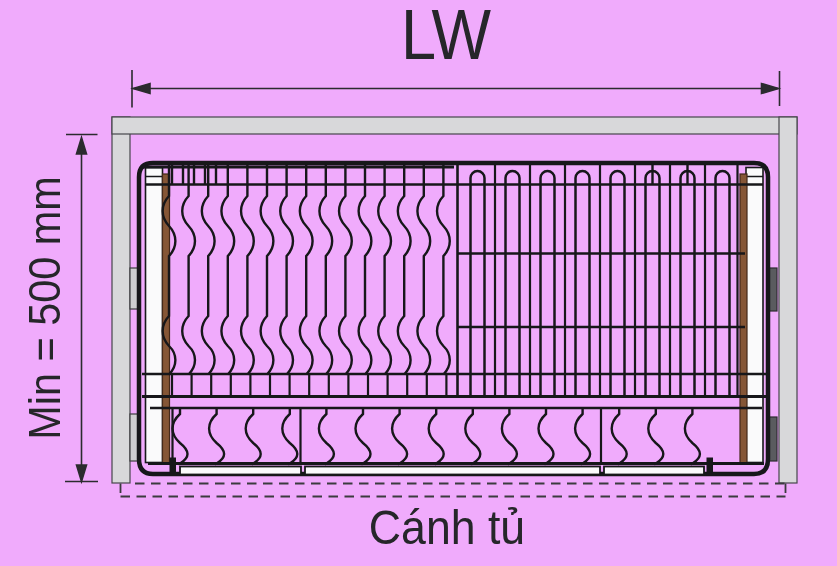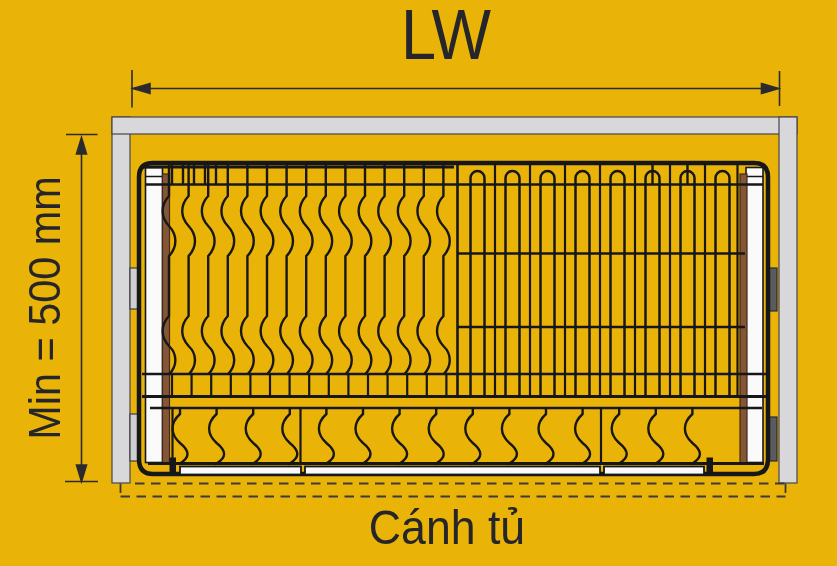--- a/index.html
+++ b/index.html
@@ -1,18 +1,18 @@
 <!DOCTYPE html>
 <html><head>
 <meta charset="utf-8">
 <style>
   html,body{margin:0;padding:0;background:#e8e8ea;}
   .stage{
     position:relative;width:837px;height:566px;overflow:hidden;
-    background:#eab308;
+    background:#f0abfc;
     font-family:"Liberation Sans","DejaVu Sans",sans-serif;
   }
   .stage svg{position:absolute;left:0;top:0;}
   .lbl{position:absolute;color:#26262a;white-space:nowrap;line-height:1;}
   .lbl-lw{
     left:446px;top:0px;font-size:70px;font-weight:400;
     transform:translateX(-50%) scaleX(0.9);transform-origin:center top;
   }
   .lbl-min{
     left:44px;top:308px;font-size:45px;font-weight:400;

